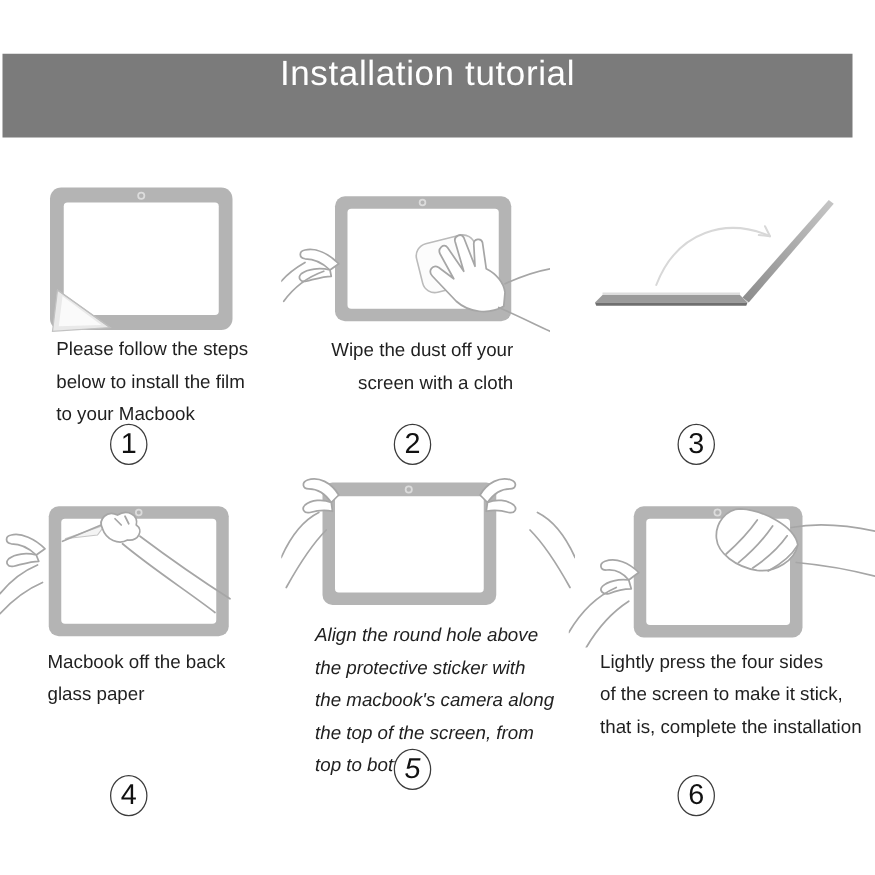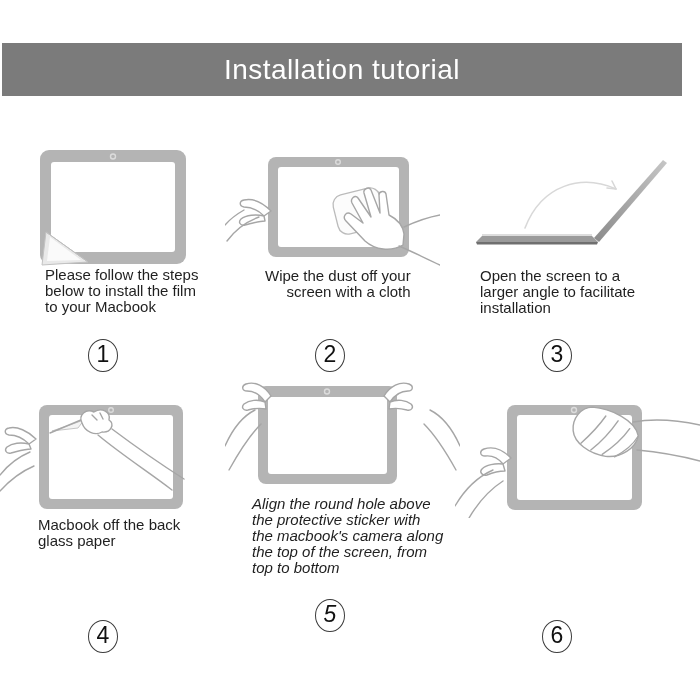--- a/index.html
+++ b/index.html
@@ -7,30 +7,30 @@
     --device_screen:#ffffff; --line_art:#a6a6a6; --caption_text:#1f1f1f;
     --badge_border:#3c3c3c; --badge_text:#111111; --arrow_gray:#d8d8d8;
   }
   *{margin:0;padding:0;box-sizing:border-box;}
   html,body{background:#fff;}
   .page{
     position:relative;width:700px;height:700px;background:#ffffff;overflow:hidden;
     font-family:"Liberation Sans","DejaVu Sans",sans-serif;
   }
   .header{
-    position:absolute;left:2px;right:18px;top:43px;height:53px;
-    background:var(--header_bg);display:flex;align-items:center;justify-content:center;
+    position:absolute;left:2px;right:18px;top:43px;height:67px;
+    background:var(--header_bg);display:flex;justify-content:center;
   }
   .header h1{
     color:var(--header_text);font-size:28px;font-weight:400;letter-spacing:.5px;
   }
   .step{position:absolute;}
   .art{position:absolute;}
   .caption{
-    position:absolute;font-size:15px;line-height:16px;color:var(--caption_text);
+    position:absolute;font-size:15px;line-height:26px;color:var(--caption_text);
     white-space:pre-line;font-weight:400;
   }
   .badge{
     position:absolute;width:30px;height:33px;border:1.6px solid var(--badge_border);
     border-radius:50%;display:flex;align-items:center;justify-content:center;
     background:#fff;
   }
   .badge span{font-size:23px;color:var(--badge_text);line-height:1;transform:translateY(-1px);}
   
   .s1{left:30px;top:145px;width:205px;height:235px;}
@@ -121,23 +121,20 @@
         <path class="arrow" d="M55,78 C72,34 112,24 146,39"></path>
         <path class="arrow" d="M146,39 L137,38 M146,39 L142,31"></path>
 
         <polygon points="124,88 193,10 197,13 129,92" fill="url(#lid)"></polygon>
 
         <polygon points="12,84 122,84 122,86 12,86" fill="#dddddd"></polygon>
         <polygon points="12,86 122,86 128,92 6,92" fill="#9b9b9b"></polygon>
         <polygon points="6,92 128,92 127,94.5 7,94.5" fill="#6f6f6f"></polygon>
       </svg>
     </div>
-    <p class="caption">Open the screen to a
-larger angle to facilitate
-installation</p>
     <div class="badge">
       <span>3</span>
     </div>
   </section>
 
   <section class="step s4">
     <div class="art">
       <svg width="230" height="122" viewBox="0 0 230 122">
         <rect class="frame" x="39" y="10" width="144" height="104" rx="8"></rect>
         <rect class="screen" x="49" y="20" width="124" height="84" rx="3"></rect>
@@ -209,18 +206,21 @@
         </g>
         <path class="ink" d="M178,30 C200,26 222,28 245,33"></path>
         <path class="ink" d="M182,58 C204,60 226,64 245,69"></path>
 
         <path class="ink w" d="M56,66 C48,58 38,54 29,57 C24,59 25,64 30,64 C38,63 44,67 48,72 Z"></path>
         <path class="ink w" d="M48,72 C40,71 31,73 27,77 C24,80 27,84 32,83 C39,80 45,79 50,79 Z"></path>
         <path class="ink" d="M0,114 C10,97 22,85 38,78"></path>
         <path class="ink" d="M14,126 C24,109 34,98 48,89"></path>
       </svg>
     </div>
+    <p class="caption">Lightly press the four sides
+of the screen to make it stick,
+that is, complete the installation</p>
     <div class="badge">
       <span>6</span>
     </div>
   </section>
 
 </div>
 
 </body></html>

